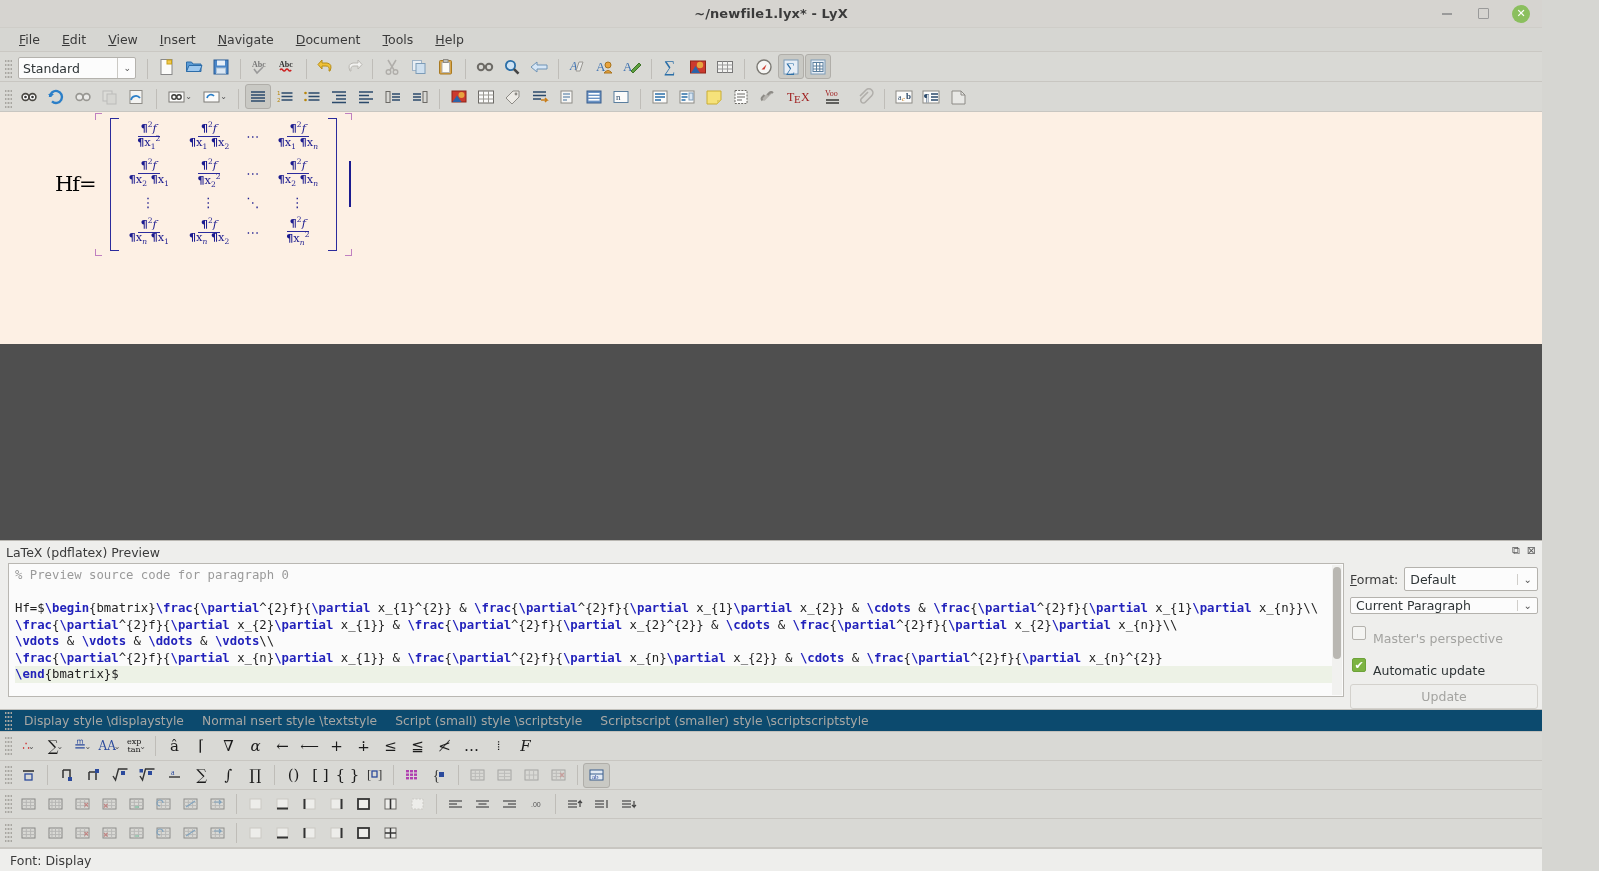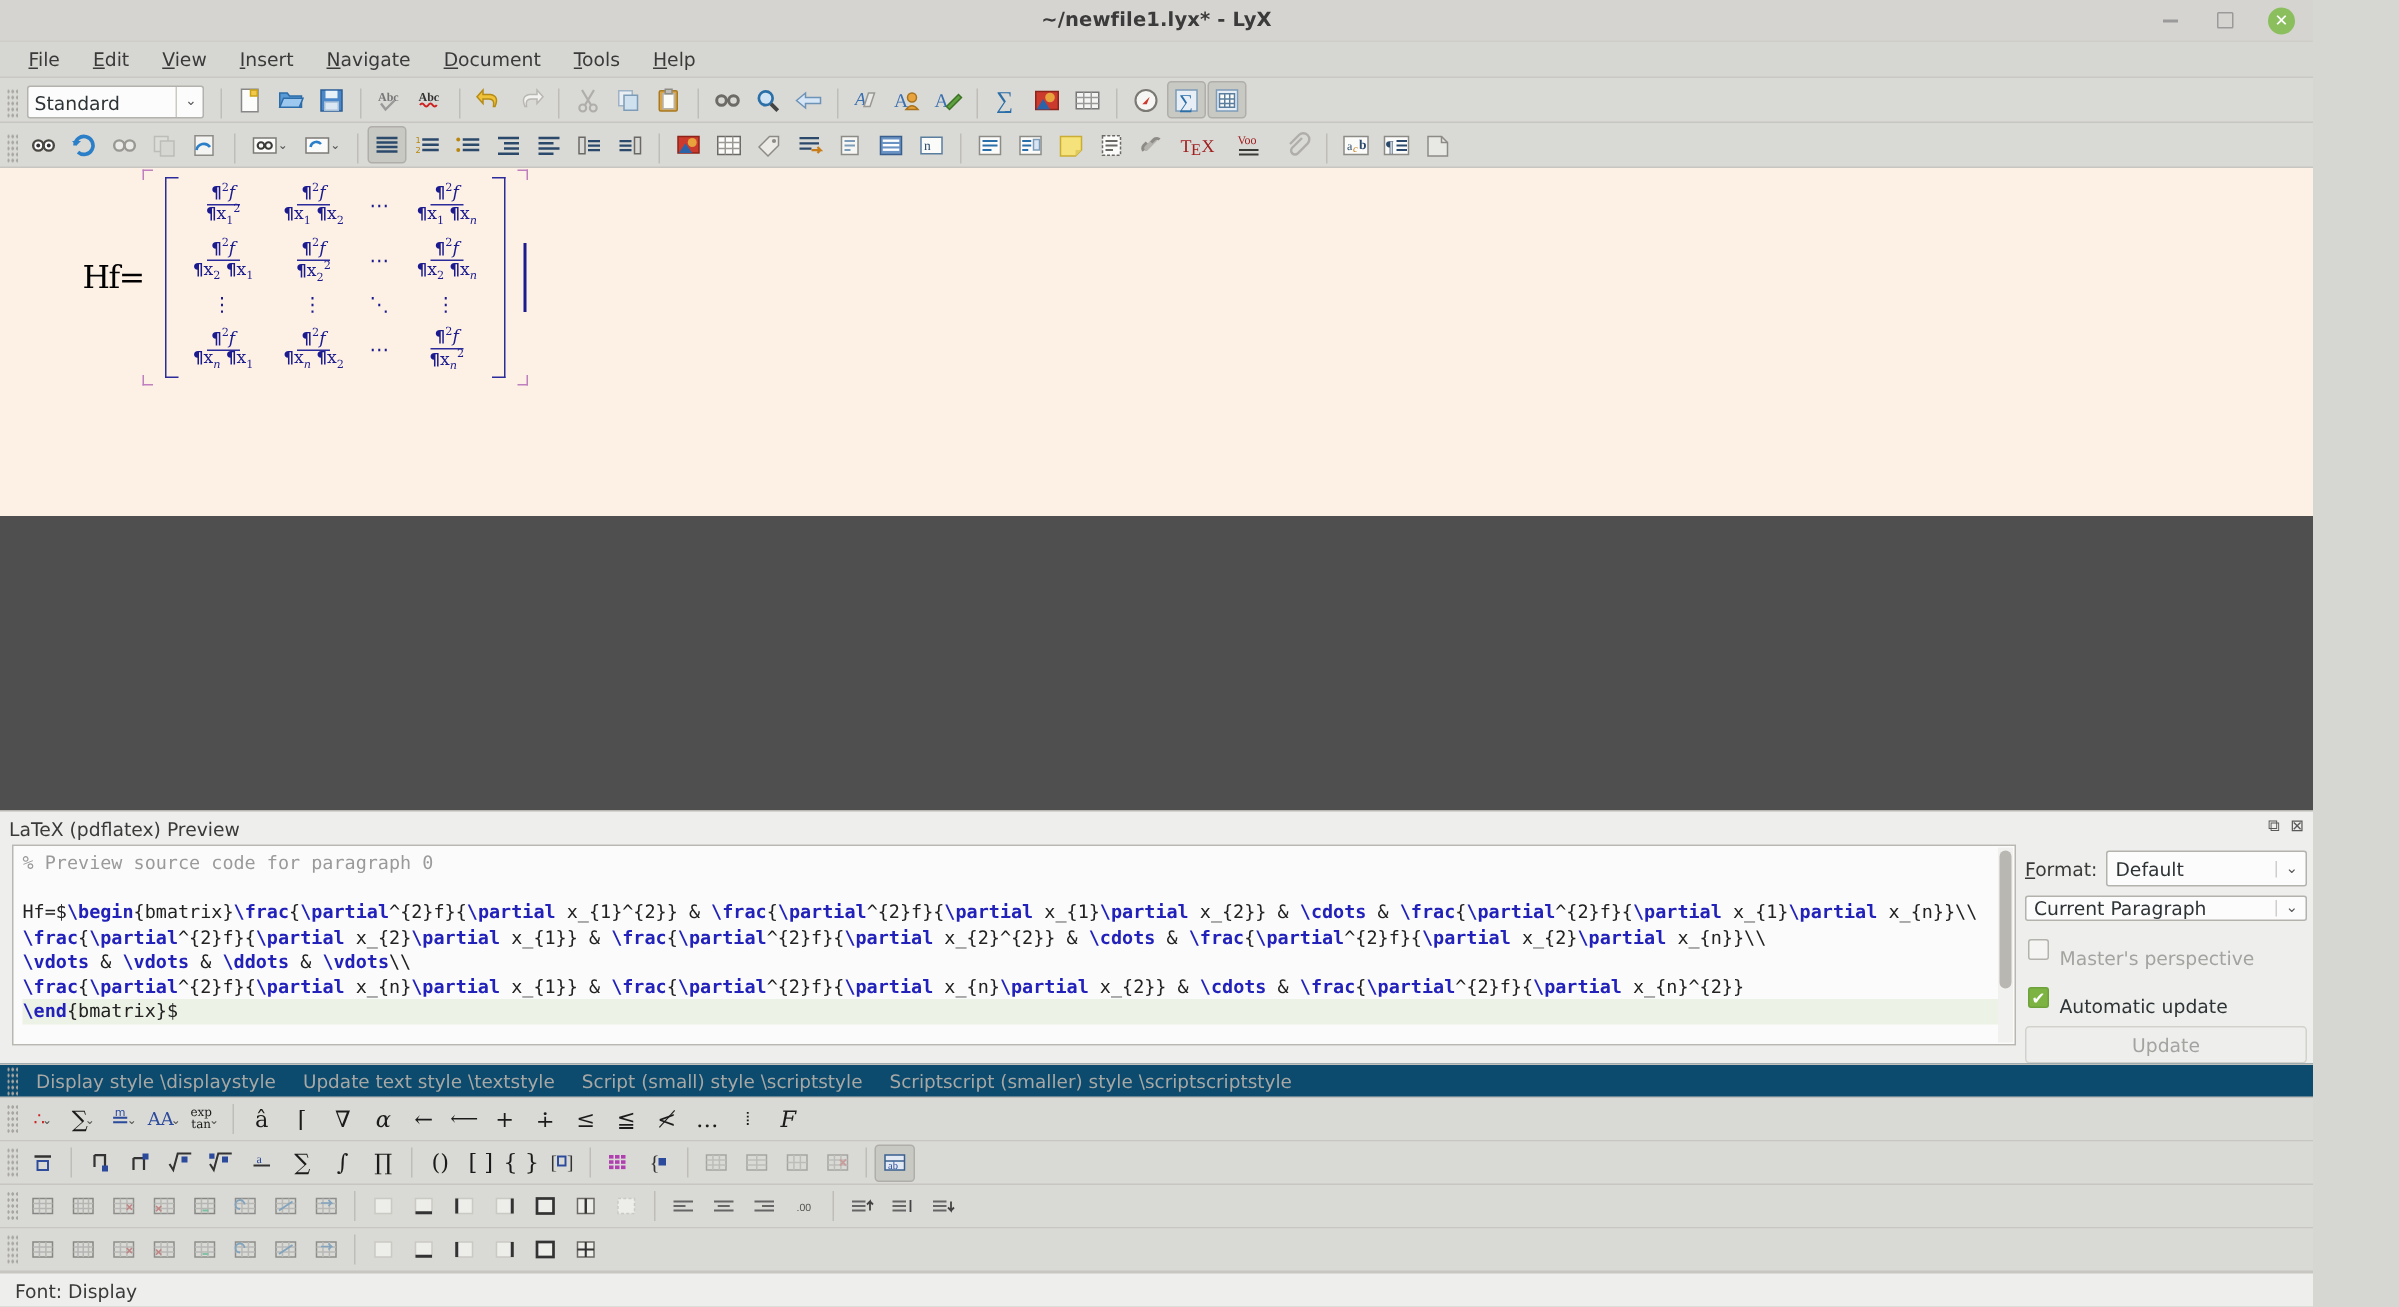--- a/index.html
+++ b/index.html
@@ -685,21 +685,21 @@
         <div class="updbtn">
             <span>Update</span>
           </div>
       </div>
     </div>
   </div>
 
   <div class="stylebar">
     <div class="grip"></div>
     <div class="styleitem">Display style \displaystyle</div>
-    <div class="styleitem">Update text style \textstyle</div>
+    <div class="styleitem">Normal nsert style \textstyle</div>
     <div class="styleitem">Script (small) style \scriptstyle</div>
     <div class="styleitem">Scriptscript (smaller) style \scriptscriptstyle</div>
   </div>
 
   <div class="mathtb">
     <div class="grip"></div>
     <div class="mbtn wide">
         <span class="mglyph" style="color:#cc2222;font-size:12px;">∴</span>
         <span class="caret">⌄</span>
       </div>

